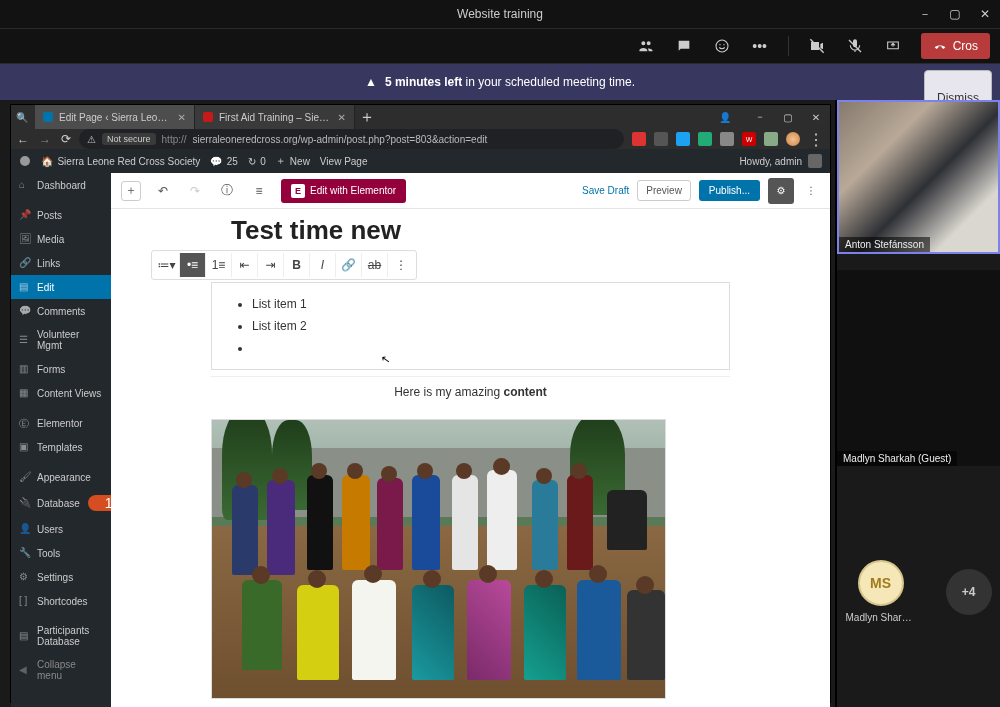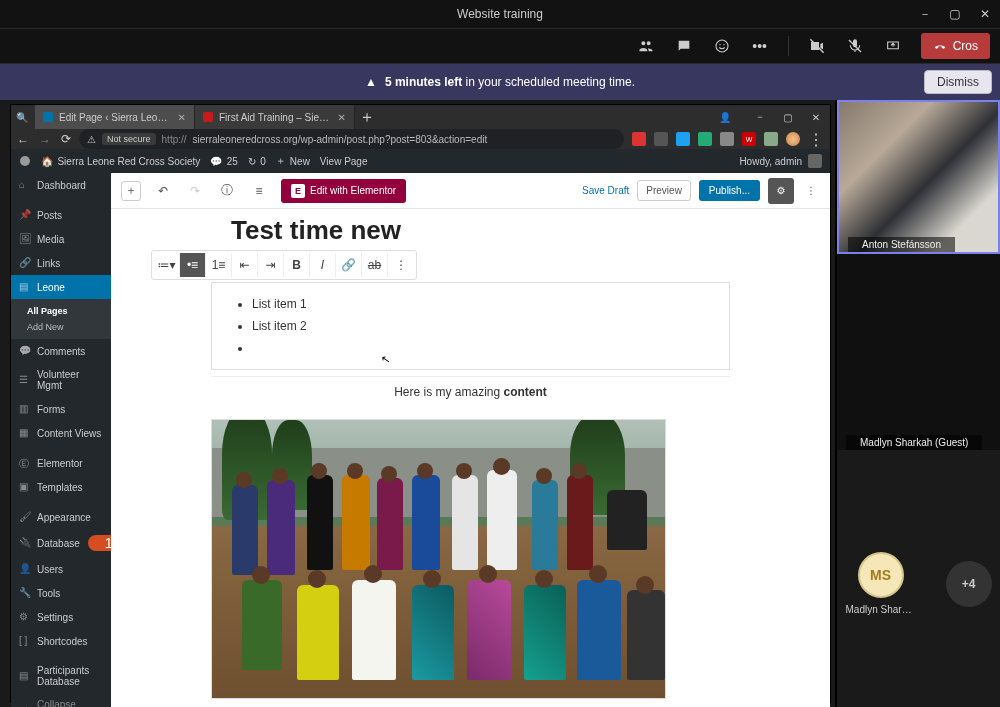--- a/index.html
+++ b/index.html
@@ -14,32 +14,32 @@
   .teams-controls-bar { height: 36px; background: #121212; border-top: 1px solid #2a2a2a; border-bottom: 1px solid #2a2a2a; display: flex; align-items: center; justify-content: flex-end; padding: 0 10px; gap: 18px; position: absolute; top: 28px; left: 0; right: 0; }
   .teams-icon { width: 20px; height: 20px; display: flex; align-items: center; justify-content: center; color: #ccc; font-size: 14px; }
   .teams-icon svg { width: 16px; height: 16px; fill: #ccc; }
   .teams-sep { width: 1px; height: 20px; background: #333; }
   .leave-btn { background: #b83b3b; color: #fff; padding: 6px 12px; border-radius: 3px; display: flex; align-items: center; gap: 6px; font-size: 12px; }
   .leave-btn svg { width: 14px; height: 14px; fill: #fff; }
 
   .teams-notice { position: absolute; top: 64px; left: 0; right: 0; height: 36px; background: #373760; display: flex; align-items: center; justify-content: center; color: #fff; font-size: 12px; }
   .teams-notice .warn { margin-right: 8px; }
   .teams-notice b { font-weight: 600; }
-  .dismiss-btn { position: absolute; right: 8px; top: 6px; background: #e7e6ee; color: #333; padding: 4px 12px; border-radius: 4px; font-size: 12px; border: 1px solid #bbb; }
+  .dismiss-btn { position: absolute; right: 8px; top: 6px; background: #e7e6ee; color: #333; padding: 20px 12px; border-radius: 4px; font-size: 12px; border: 1px solid #bbb; }
 
   
   .main { position: absolute; top: 100px; left: 0; right: 0; bottom: 0; display: flex; background: #1a1a1a; }
   .share-area { flex: 1; padding: 4px 4px 4px 10px; display: flex; }
   .participants-col { width: 165px; background: #1a1a1a; display: flex; flex-direction: column; border-left: 2px solid #000; }
 
   
   .ptile { position: relative; background: #2a2a2a; }
   .ptile.large { height: 154px; border: 2px solid #7b83eb; }
-  .ptile.med { height: 196px; }
-  .ptile .namebar { position: absolute; left: 9px; bottom: 0; background: rgba(0,0,0,0.55); color: #eee; font-size: 10px; padding: 2px 14px; display: flex; align-items: center; gap: 4px; }
+  .ptile.med { height: 196px; margin-top: 16px; }
+  .ptile .namebar { position: absolute; left: 0; bottom: 0; background: rgba(0,0,0,0.55); color: #eee; font-size: 10px; padding: 2px 6px; display: flex; align-items: center; gap: 4px; }
   .pvideo { width: 100%; height: 100%; background: #333; }
   .anton { background: linear-gradient(135deg,#867a6e 0%, #b8a998 30%, #2e3035 55%, #dad7d0 80%); }
   .madlyn { background: #101010; }
   .yum { background: linear-gradient(180deg,#86a084 0%, #5c7a63 30%, #2e2a22 70%); }
   .mic-ico { width: 10px; height: 10px; display:inline-block; }
 
   .pgrid { flex: 1; display: flex; align-items: center; justify-content: center; gap: 30px; background: #1a1a1a; padding-top: 10px; }
   .avatar-circle { width: 46px; height: 46px; border-radius: 50%; display: flex; align-items: center; justify-content: center; font-size: 14px; font-weight: 600; }
   .avatar-ms { background: #f6e7b8; color: #a07c1e; border: 2px solid #d5c58b; }
   .avatar-plus { background: #333; color: #ccc; font-size: 12px; }
@@ -277,26 +277,22 @@
             <div class="wp-menu-item">
                 <span class="ico">🖼</span>
                 <span>Media</span>
               </div>
             <div class="wp-menu-item">
                 <span class="ico">🔗</span>
                 <span>Links</span>
               </div>
             <div class="wp-menu-item active">
                 <span class="ico">▤</span>
-                <span>Leone</span>
-              </div>
-            <div class="wp-submenu">
-              <div class="cur">All Pages</div>
-              <div>Add New</div>
-            </div>
+                <span>Edit</span>
+              </div>
             <div class="wp-menu-item">
                 <span class="ico">💬</span>
                 <span>Comments</span>
               </div>
             <div class="wp-menu-item">
                 <span class="ico">☰</span>
                 <span>Volunteer Mgmt</span>
               </div>
             <div class="wp-menu-item">
                 <span class="ico">▥</span>

